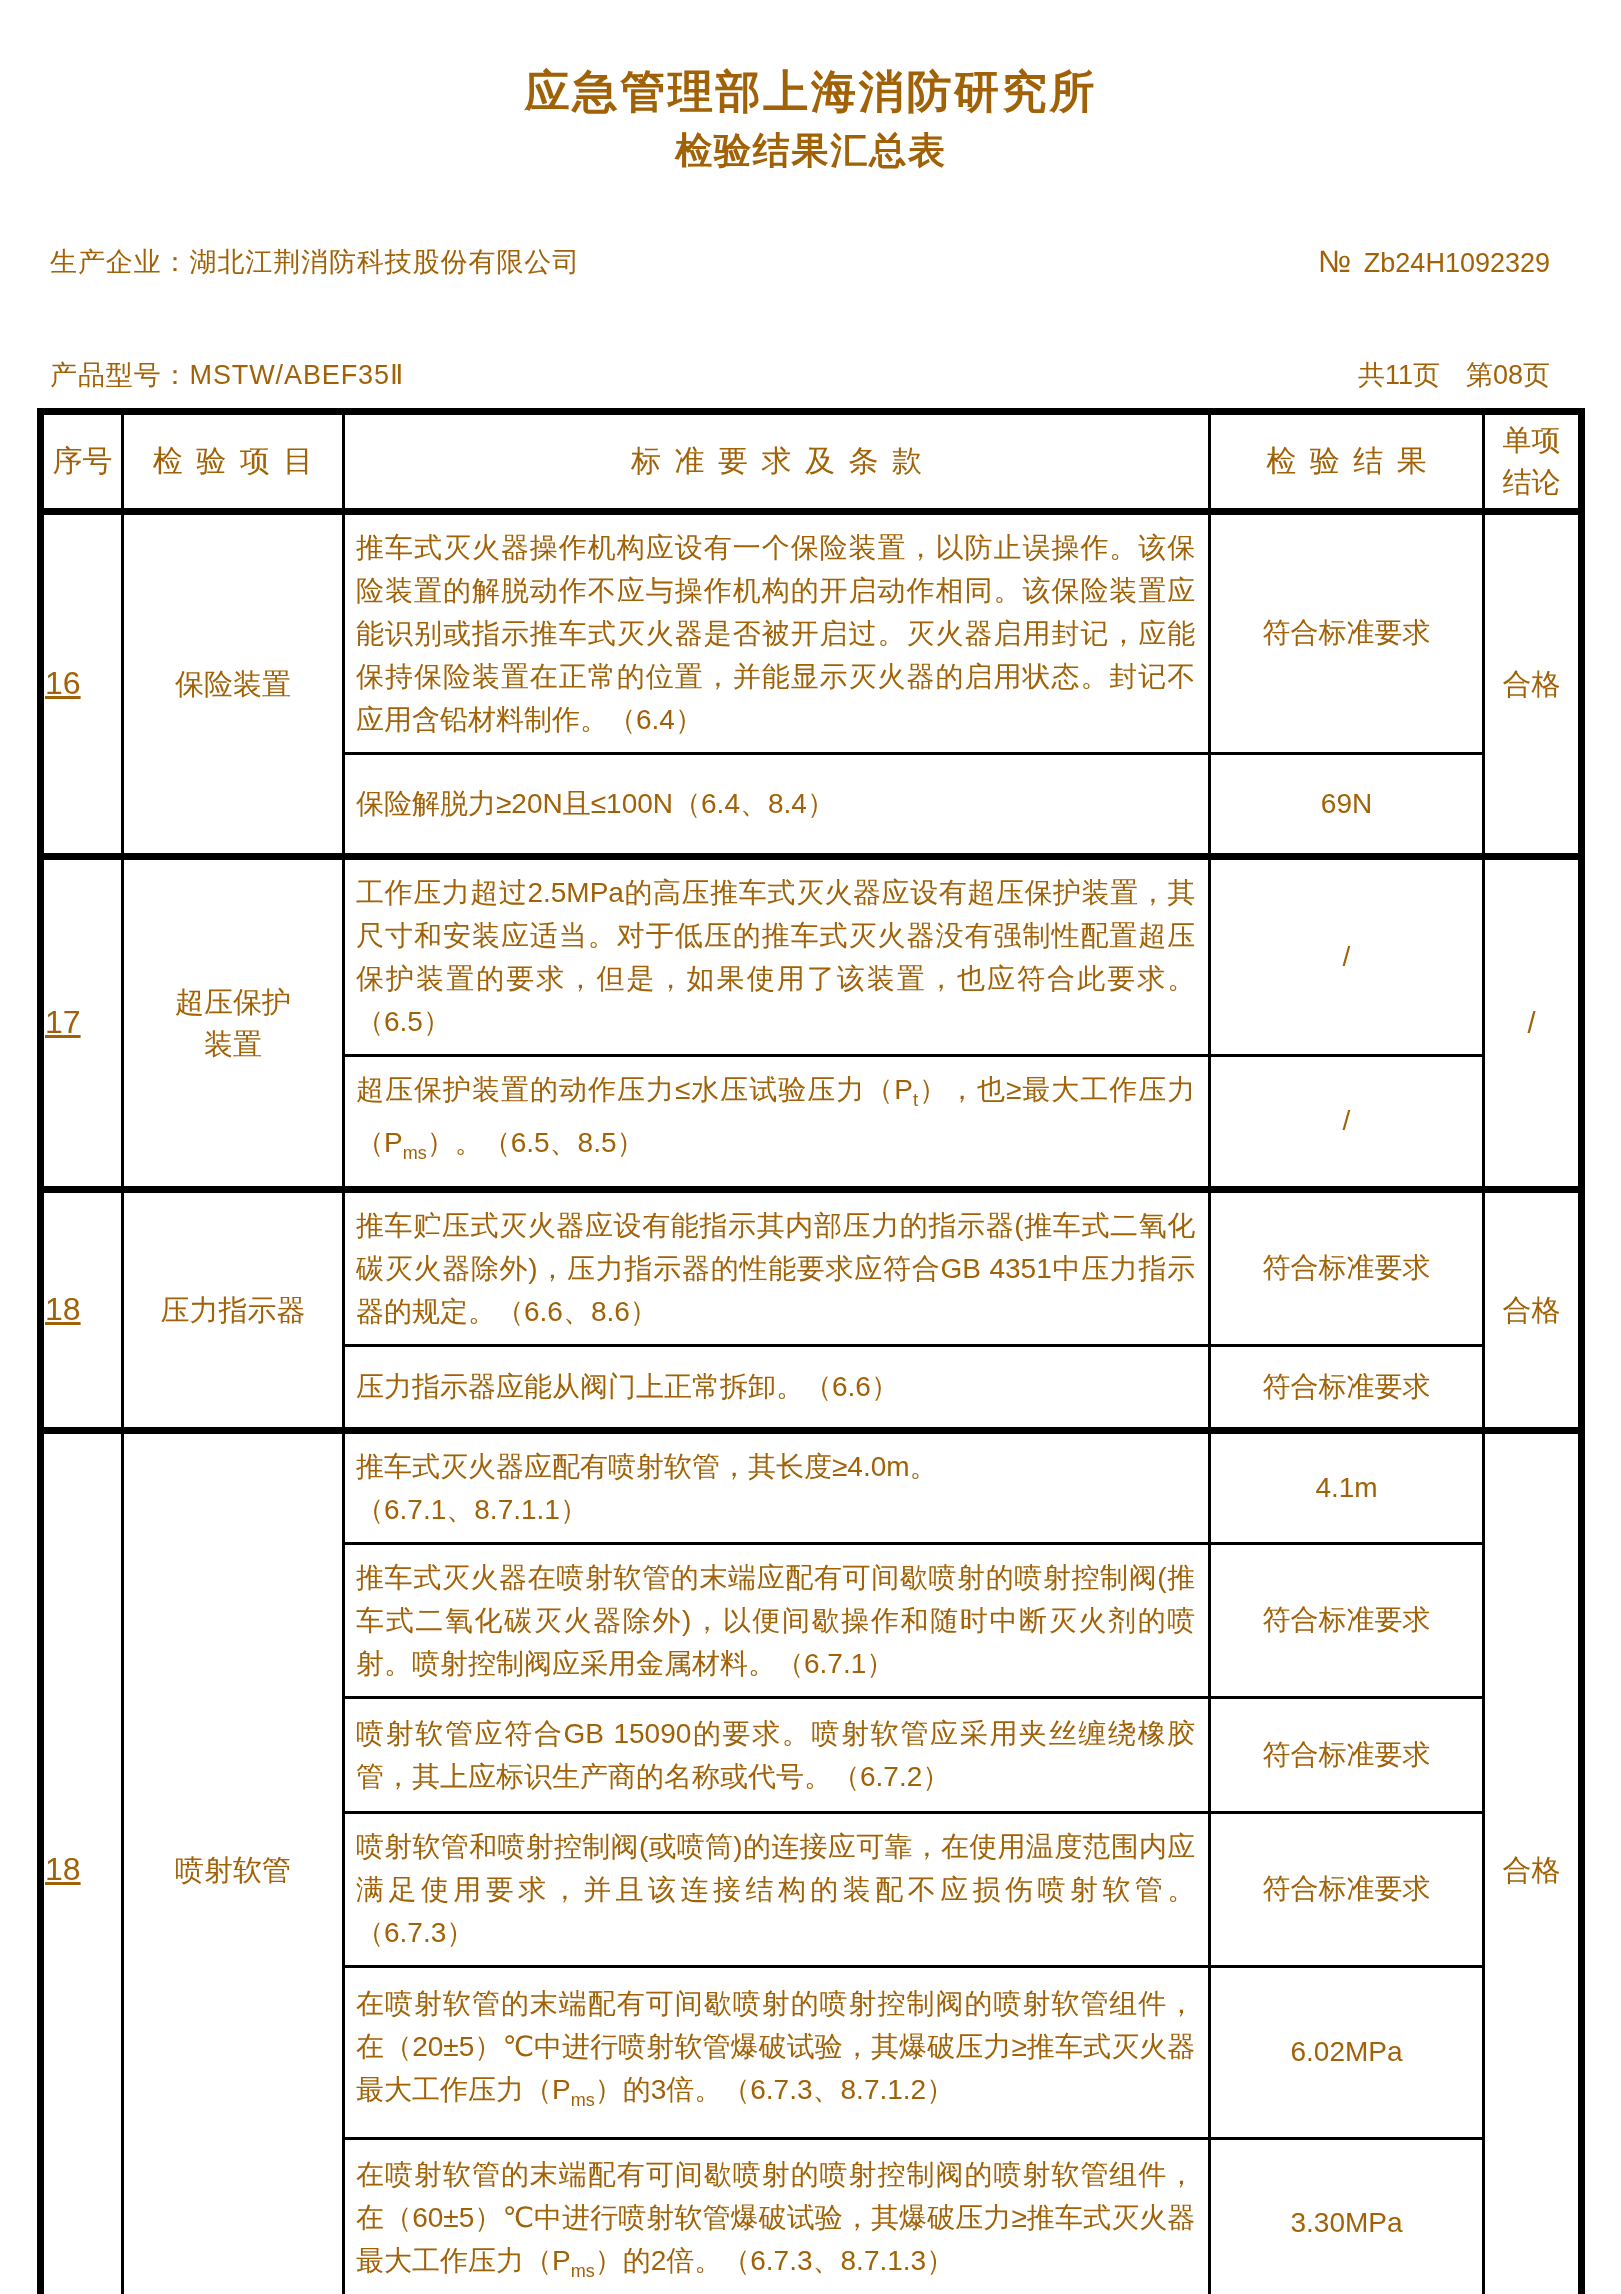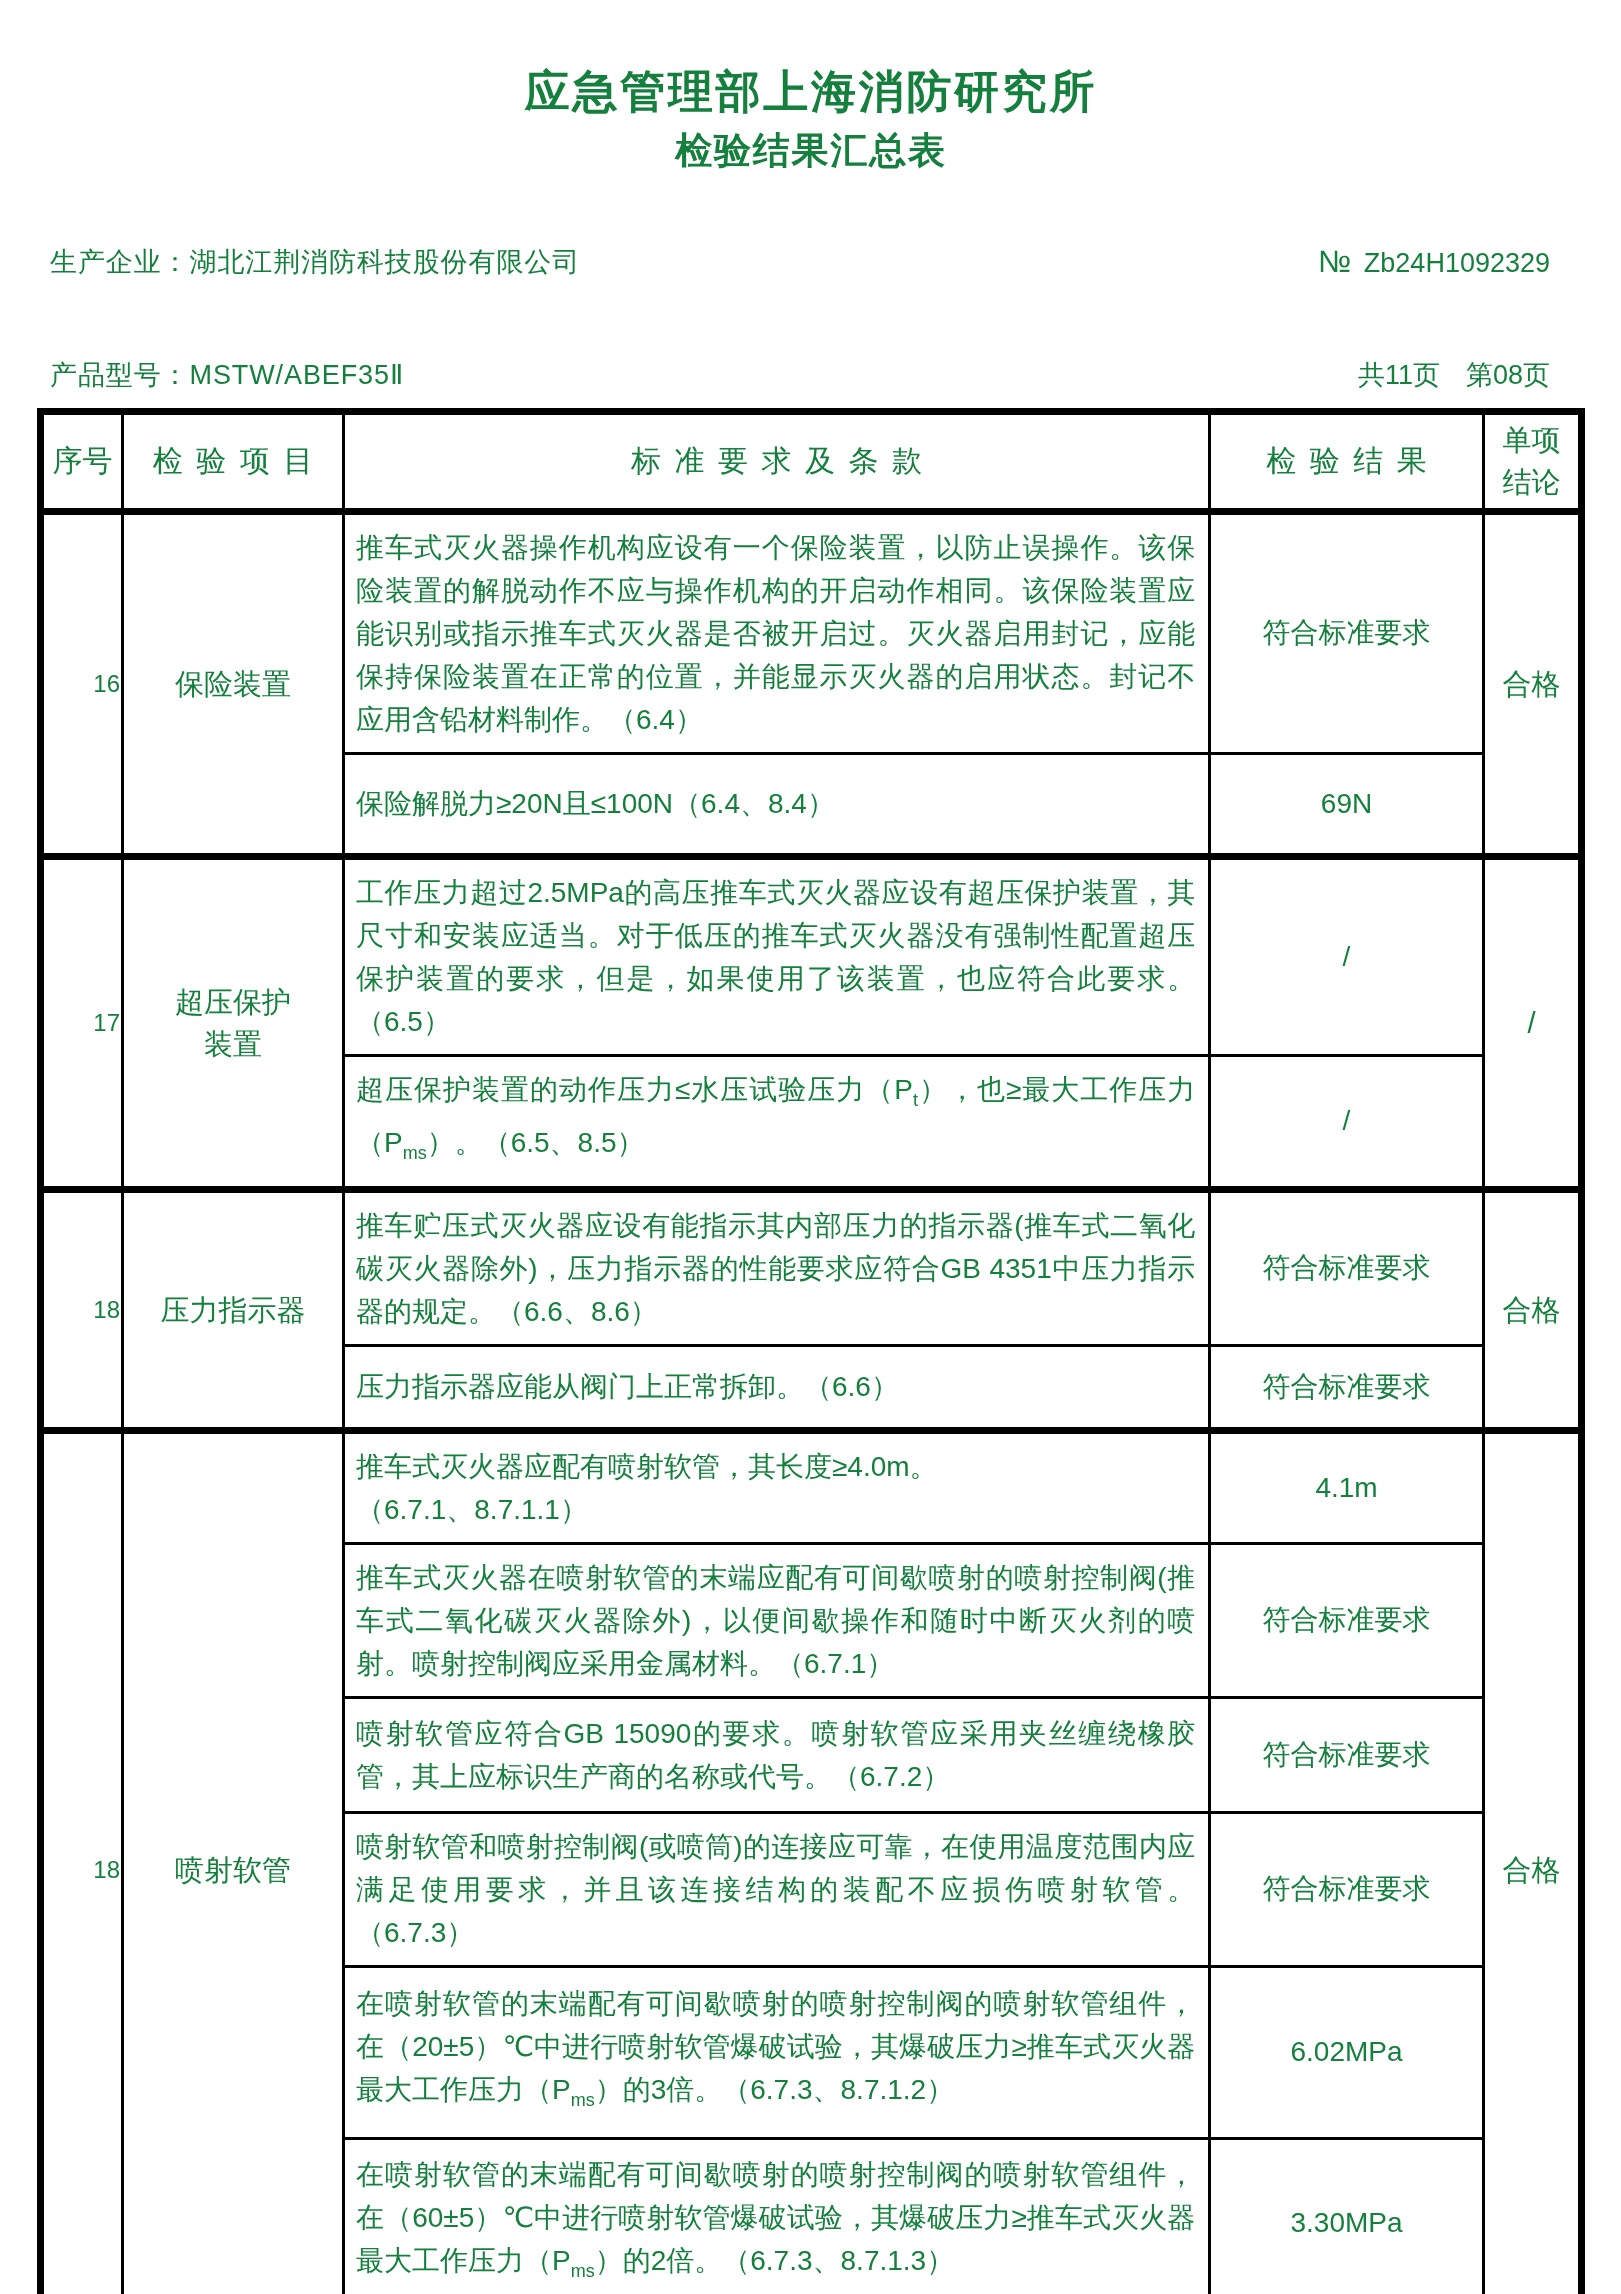--- a/index.html
+++ b/index.html
@@ -1,18 +1,18 @@
 <!DOCTYPE html>
 <html style="font-size:14.5px"><head>
 <meta charset="utf-8">
 <style>
   html,body { margin:0; padding:0; background:#e8e8e8; }
   .page {
     width:1622px; height:2295px; margin:0 auto; background:#ffffff;
-    font-family:"Liberation Sans","DejaVu Sans",sans-serif; color:#15803d;
+    font-family:"Liberation Sans","DejaVu Sans",sans-serif; color:#a16207;
     position:relative; overflow:hidden;
   }
   .titles { text-align:center; padding-top:69px; }
   .title1 { font-size:45px; font-weight:bold; letter-spacing:2.7px; line-height:1.0; }
   .title2 { font-size:36px; font-weight:bold; letter-spacing:1.8px; margin-top:18px; line-height:1.0; }
   .title3 { font-size:37px; font-weight:bold; letter-spacing:1.8px; margin-top:18px; line-height:1.0; }
 
   .meta { width:1540px; margin:0 auto; }
   .meta-row { display:flex; justify-content:space-between; align-items:flex-end; font-size:27px; }
   .meta-row.first { margin-top:36px; }
@@ -30,21 +30,21 @@
   table.results td, table.results th {
     border:3.6px solid #000; vertical-align:middle;
     font-weight:normal; overflow:hidden;
   }
   thead th { border-bottom-width:7.3px; font-size:30px; }
   tr.group-start td { border-top-width:7.3px; }
 
   th.sp { letter-spacing:0.45em; text-indent:0.45em; }
   th.c-con, td.c-con { font-size:29px; line-height:42px; }
 
-  td.c-no  { text-align:right; font-size:24px; }
+  td.c-no  { text-align:left; font-size:32px;text-decoration:underline; }
   td.c-item{ text-align:center; font-size:29px; line-height:42px; }
   td.c-req { font-size:28px; line-height:43px; text-align:justify; padding:11px 12.7px 11px 11px; }
   td.c-req sub { font-size:18px; }
   td.c-res { text-align:center; font-size:28px; }
   td.c-con { text-align:center; }
   th { text-align:center; }
 </style>
 </head>
 <body>
 

